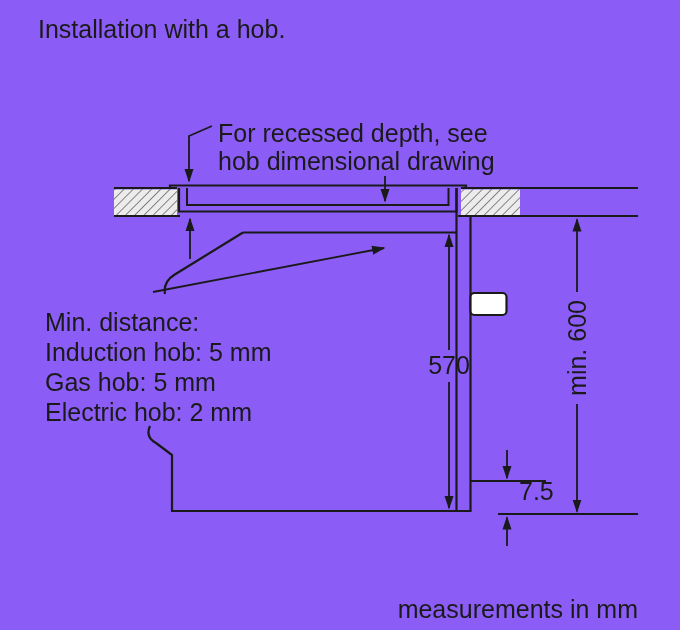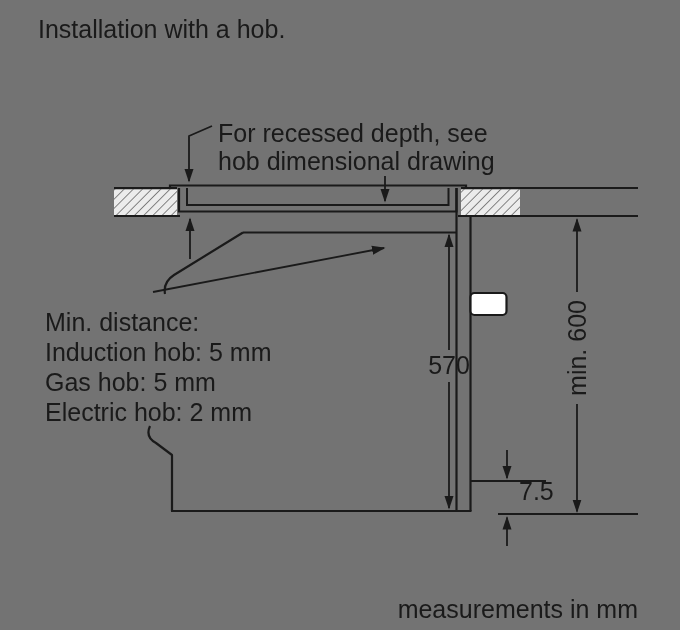--- a/index.html
+++ b/index.html
@@ -4,21 +4,21 @@
 <style>
   html, body {
     margin: 0;
     padding: 0;
     background: #ffffff;
   }
   .canvas {
     position: relative;
     width: 680px;
     height: 630px;
-    background: #737373;
+    background: #8b5cf6;
     overflow: hidden;
   }
   svg text {
     font-family: "Liberation Sans", sans-serif;
     font-size: 25px;
     fill: #1a1a1a;
   }
 </style>
 </head>
 <body>

